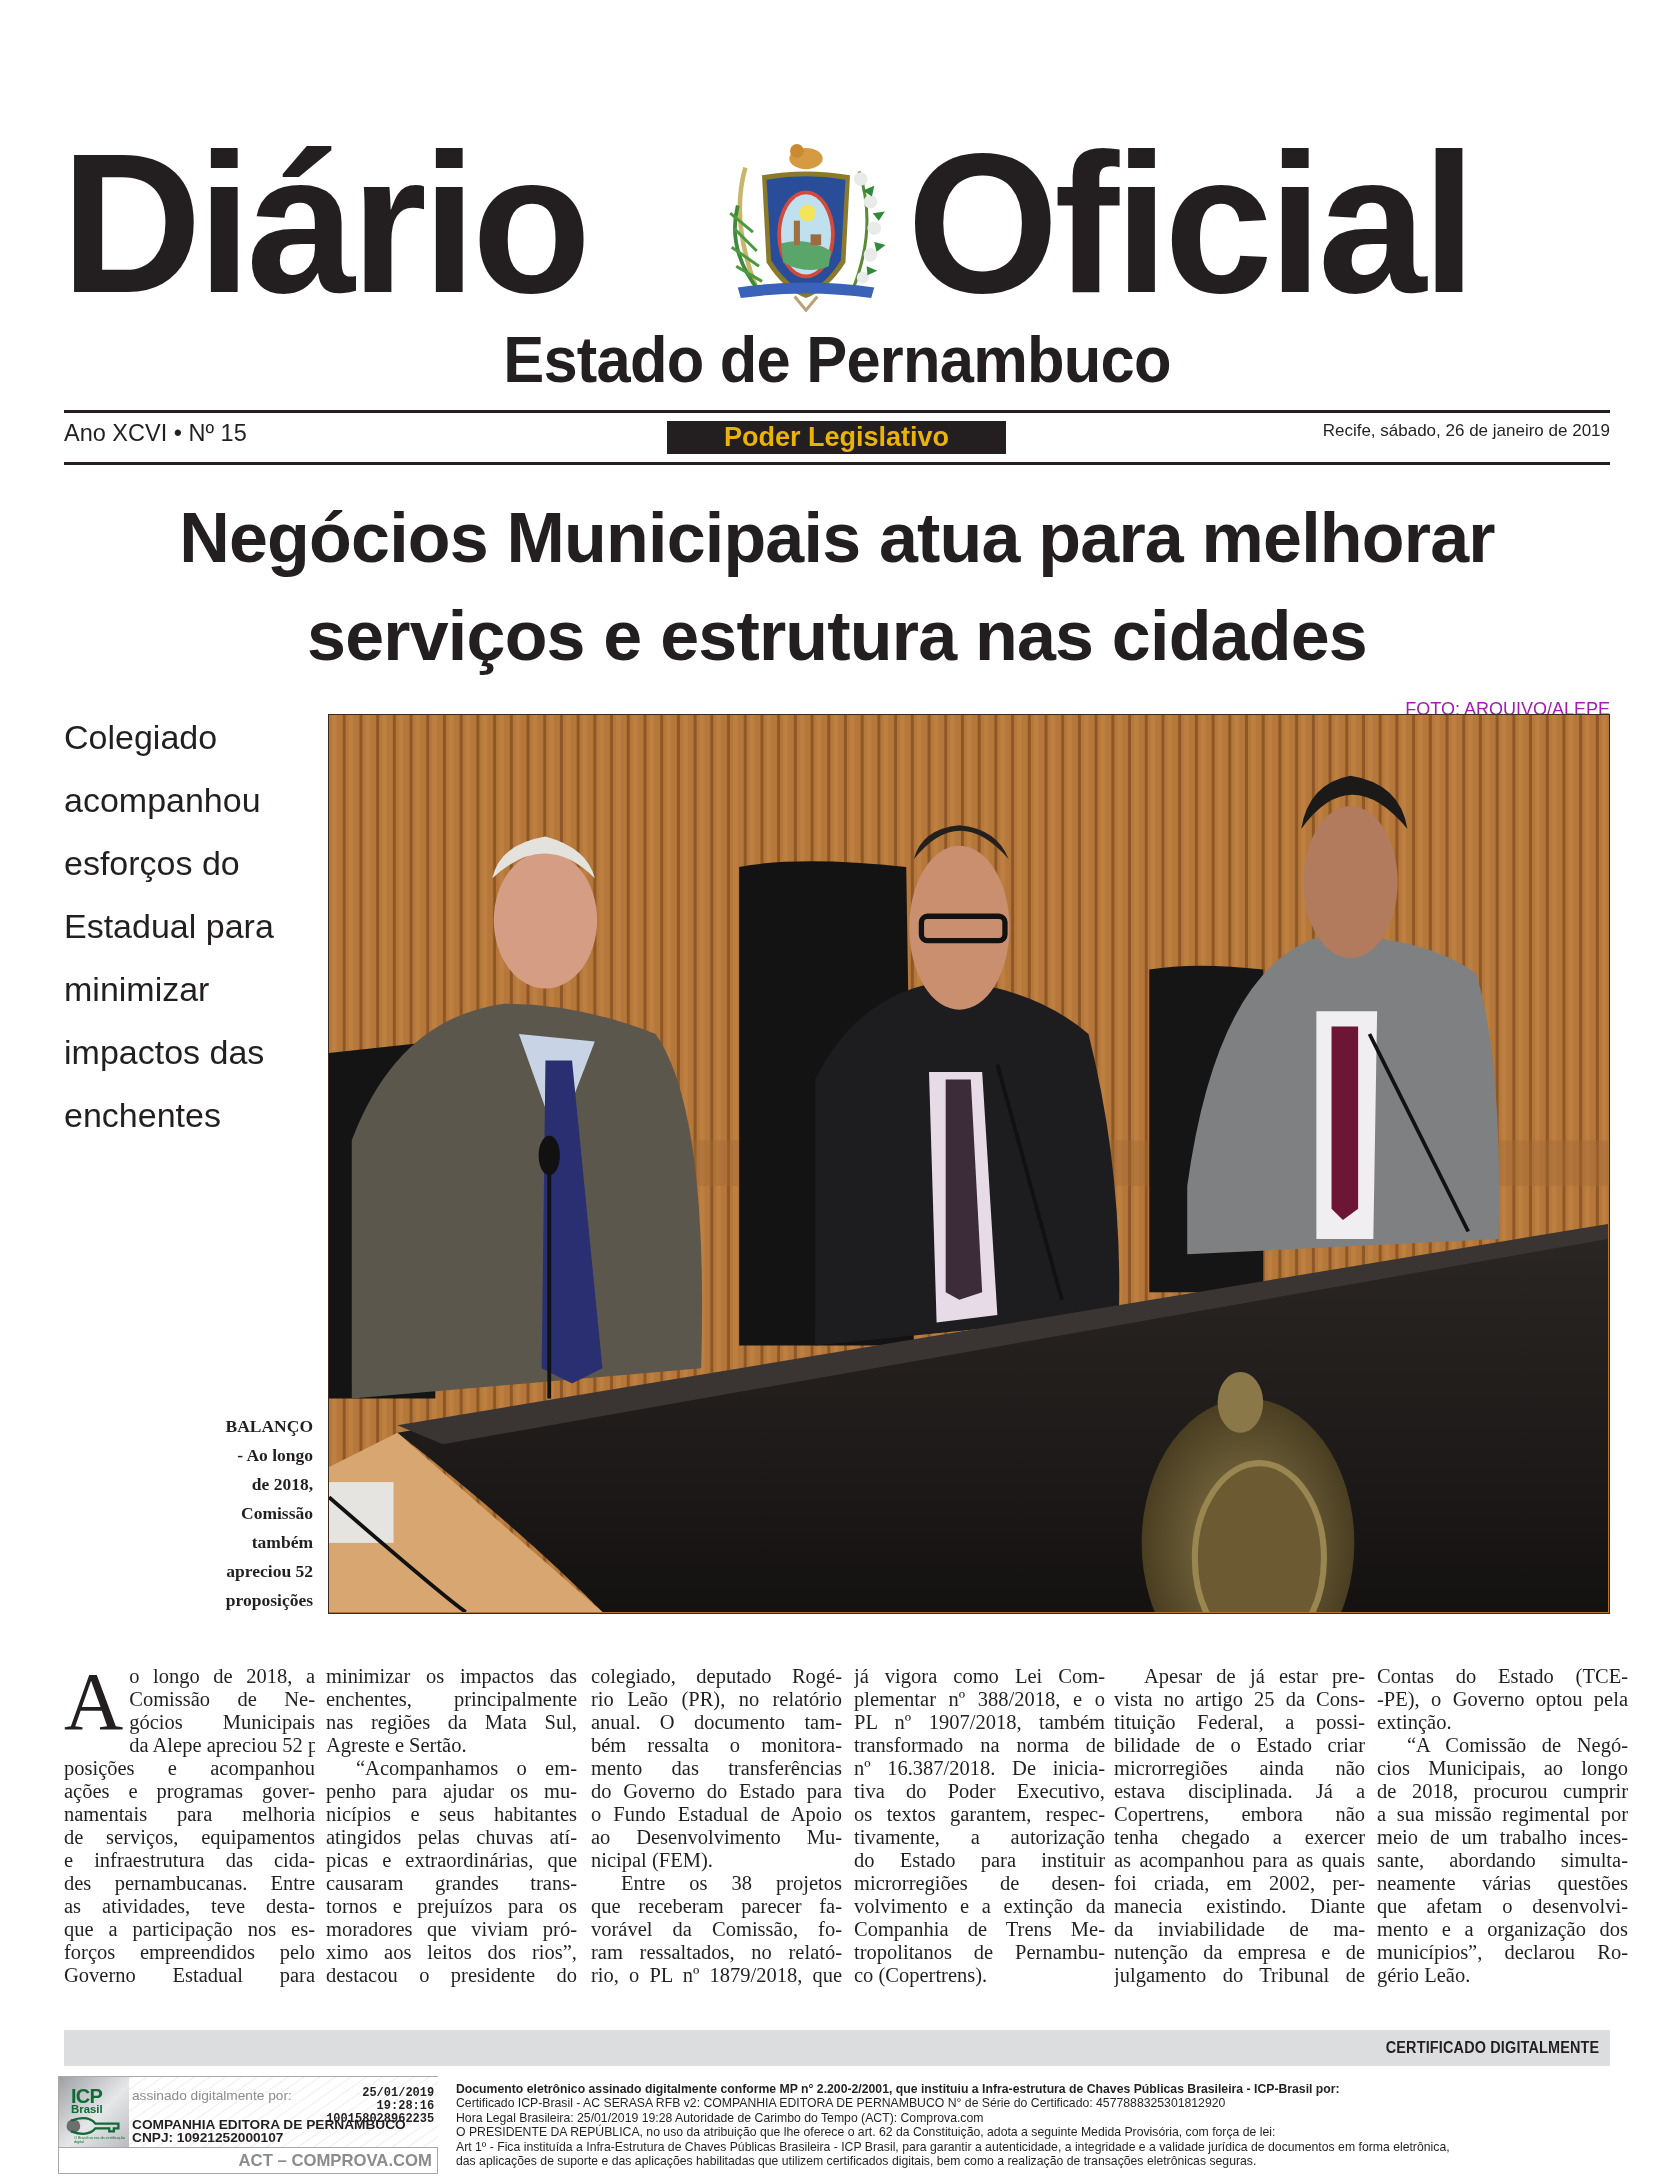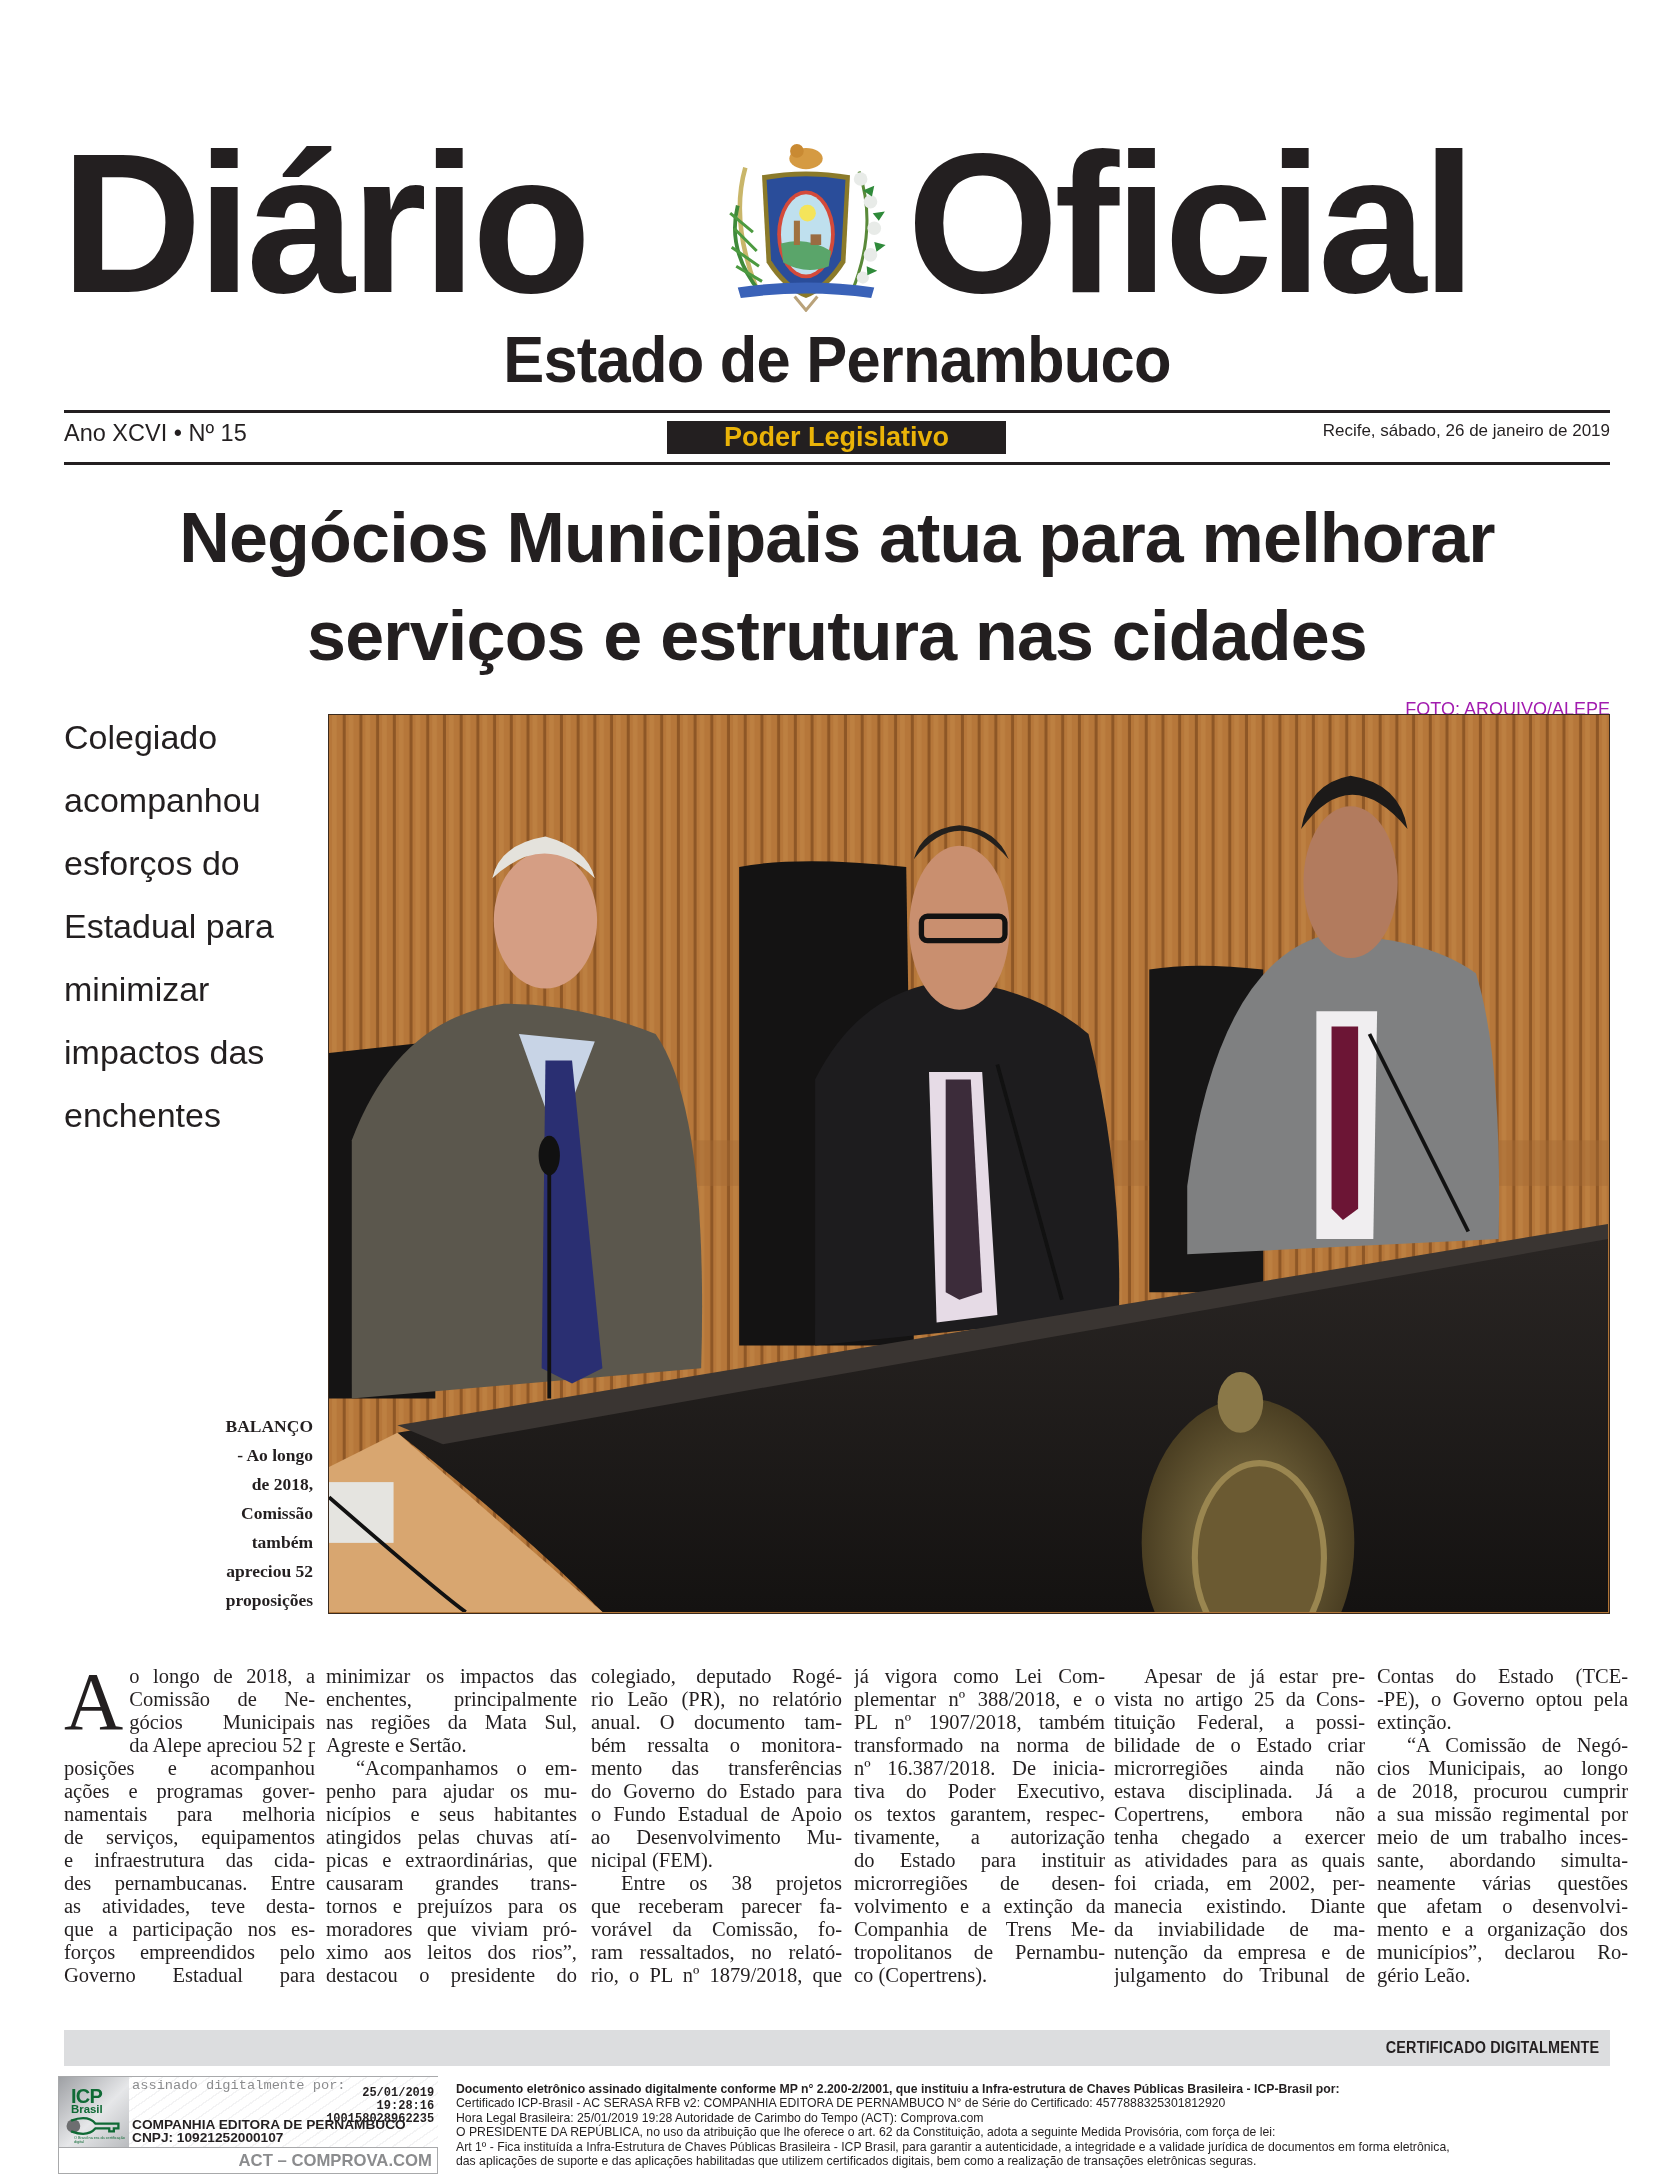--- a/index.html
+++ b/index.html
@@ -99,21 +99,21 @@
     background: linear-gradient(135deg, #9ea0a4, #e6e7e9 55%, #b9bbbe);
   }
   .stamp-logo .icp { position: absolute; left: 12px; top: 9px; font-weight: 900; font-size: 20px; color: #0f6a35; line-height: 1; letter-spacing: -0.8px; }
   .stamp-logo .bra { position: absolute; left: 12px; top: 27px; font-weight: 700; font-size: 11.4px; color: #0f6a35; line-height: 1; }
   .stamp-logo svg { position: absolute; left: 6px; top: 39px; }
   .stamp-logo .tag { position: absolute; left: 15px; top: 59px; font-size: 3.8px; color: #0f6a35; line-height: 1.1; }
   .stamp-main {
     position: absolute; left: 70px; top: 0; width: 309px; height: 70px;
     background: repeating-linear-gradient(-35deg, #ffffff 0 7.6px, #f3f3f4 7.6px 9px);
   }
-  .stamp-label { position: absolute; left: 3px; top: 2px; font-size: 13.7px; color: #8b8c8e; line-height: 1; font-family: Liberation Mono, monospace; }
+  .stamp-label { position: absolute; left: 3px; top: 12px; font-size: 13.7px; color: #8b8c8e; line-height: 1; }
   .stamp-date { position: absolute; right: 3.8px; top: 10px; font-family: "Liberation Mono", monospace; font-weight: 700; font-size: 12px; line-height: 13px; text-align: right; }
   .stamp-date span { display: block; }
   .stamp-co { position: absolute; left: 3px; top: 41px; font-weight: 700; font-size: 13.7px; line-height: 13px; }
   .stamp-co span { display: block; }
   .stamp-foot {
     position: absolute; left: 0; top: 70px; width: 379px; height: 19px; border-top: 0.8px solid #a8a9ab;
     font-weight: 700; font-size: 16.7px; color: #8b8c8e; text-align: right; padding-right: 6px; line-height: 26.6px;
   }
   .legal {
     position: absolute; left: 456px; top: 2082px; width: 1154px;
@@ -326,21 +326,21 @@
   </div>
   <div class="col c5">
     <span class="ln ind">Apesar de já estar pre-</span>
     <span class="ln">vista no artigo 25 da Cons-</span>
     <span class="ln">tituição Federal, a possi-</span>
     <span class="ln">bilidade de o Estado criar</span>
     <span class="ln">microrregiões ainda não</span>
     <span class="ln">estava disciplinada. Já a</span>
     <span class="ln">Copertrens, embora não</span>
     <span class="ln">tenha chegado a exercer</span>
-    <span class="ln">as atividades para as quais</span>
+    <span class="ln">as acompanhou para as quais</span>
     <span class="ln">foi criada, em 2002, per-</span>
     <span class="ln">manecia existindo. Diante</span>
     <span class="ln">da inviabilidade de ma-</span>
     <span class="ln">nutenção da empresa e de</span>
     <span class="ln">julgamento do Tribunal de</span>
   </div>
   <div class="col c6">
     <span class="ln">Contas do Estado (TCE-</span>
     <span class="ln">-PE), o Governo optou pela</span>
     <span class="ln last">extinção.</span>

